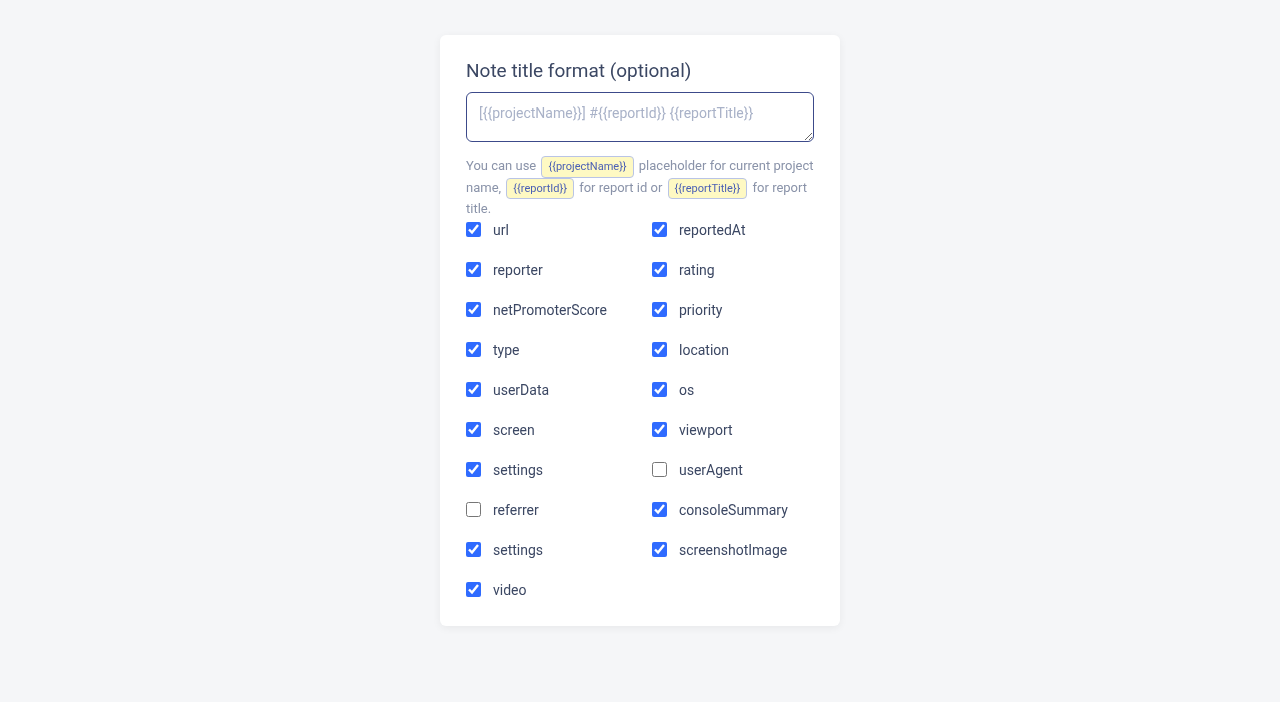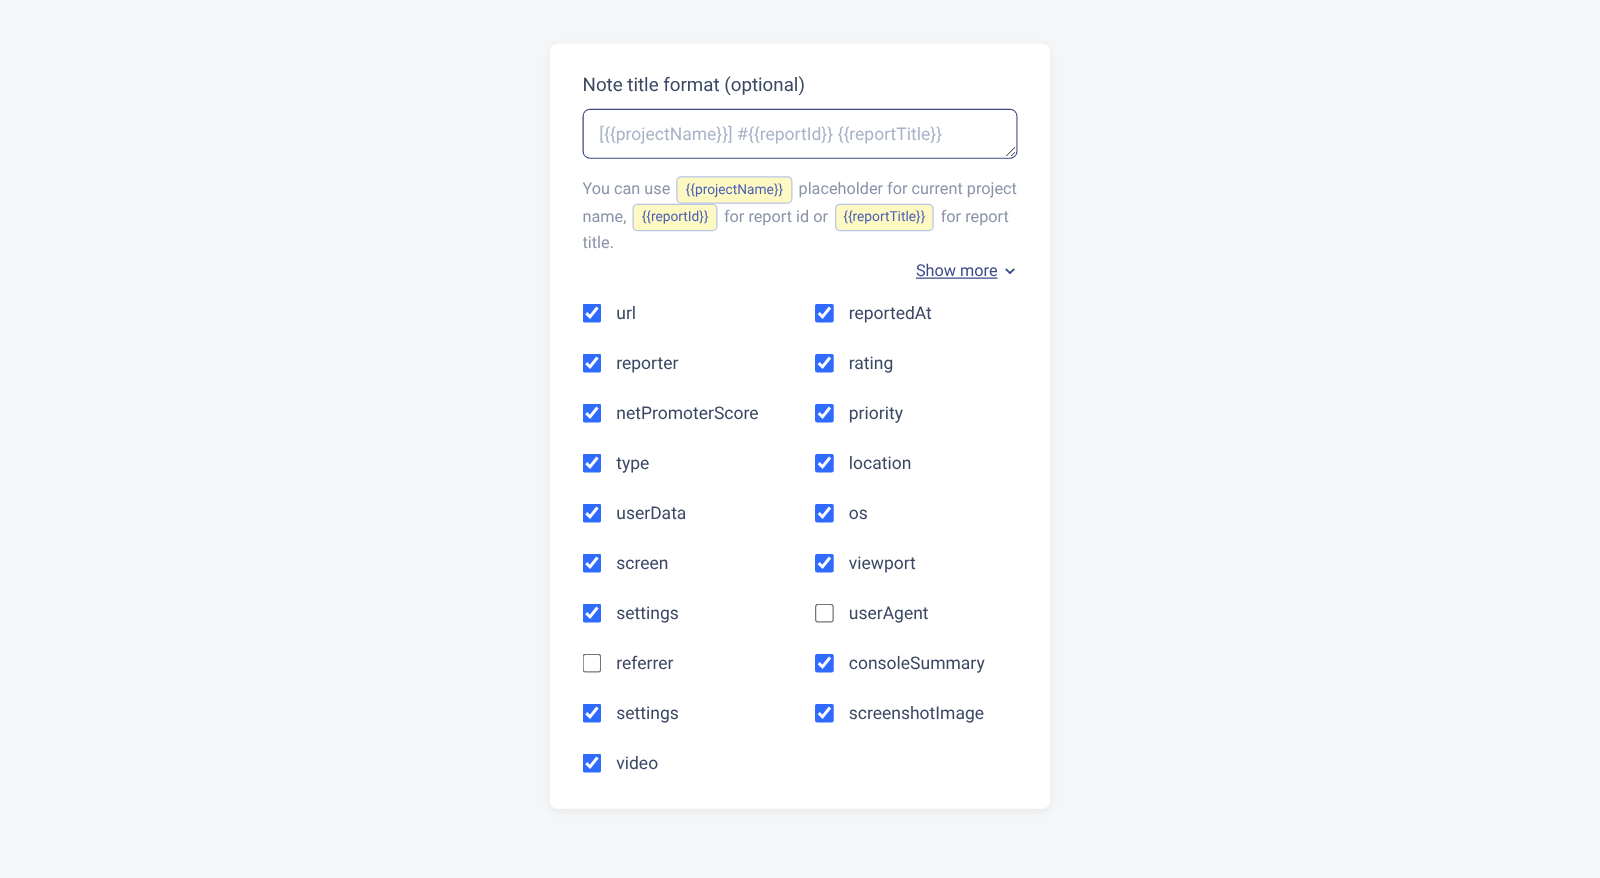--- a/index.html
+++ b/index.html
@@ -43,37 +43,37 @@
     .back-link svg {
       width: 14px;
       height: 14px;
     }
     .header-title {
       font-size: 16px;
       font-weight: 700;
       color: #26324b;
     }
     .field-label {
-      font-size: 15px;
+      font-size: 19px;
       color: #3b4763;
       margin-bottom: 10px;
       display: block;
     }
     .textarea-wrap {
       margin-bottom: 10px;
     }
     textarea.title-input {
       width: 100%;
       border: 1.5px solid #3c4a8a;
       border-radius: 6px;
       padding: 12px 12px;
       font-size: 14px;
       font-family: inherit;
       resize: vertical;
-      height: 40px;
+      height: 50px;
       color: #26324b;
       outline: none;
     }
     textarea.title-input::placeholder {
       color: #a9b2c8;
     }
     .hint {
       font-size: 13px;
       color: #8a93a9;
       line-height: 1.6;
@@ -171,28 +171,20 @@
   <div class="hint">
     <span>You can use </span>
     <span class="placeholder-chip">{{projectName}}</span>
     <span> placeholder for current project name, </span>
     <span class="placeholder-chip">{{reportId}}</span>
     <span> for report id or </span>
     <span class="placeholder-chip">{{reportTitle}}</span>
     <span> for report title.</span>
   </div>
 
-  <div class="show-more">
-    <a>
-      <span>Show more</span>
-      <svg viewBox="0 0 24 24" fill="none" stroke="#3c4a8a" stroke-width="3" stroke-linecap="round" stroke-linejoin="round">
-          <polyline points="6 9 12 15 18 9"></polyline>
-        </svg>
-    </a>
-  </div>
 
 
   <div class="checkbox-grid" id="checkbox-grid">
   <div class="checkbox-item">
         <input type="checkbox" id="cb-url" checked="" style="">
         <label for="cb-url">url</label>
       </div>
       <div class="checkbox-item">
         <input type="checkbox" id="cb-reportedAt" checked="" style="">
         <label for="cb-reportedAt">reportedAt</label>

